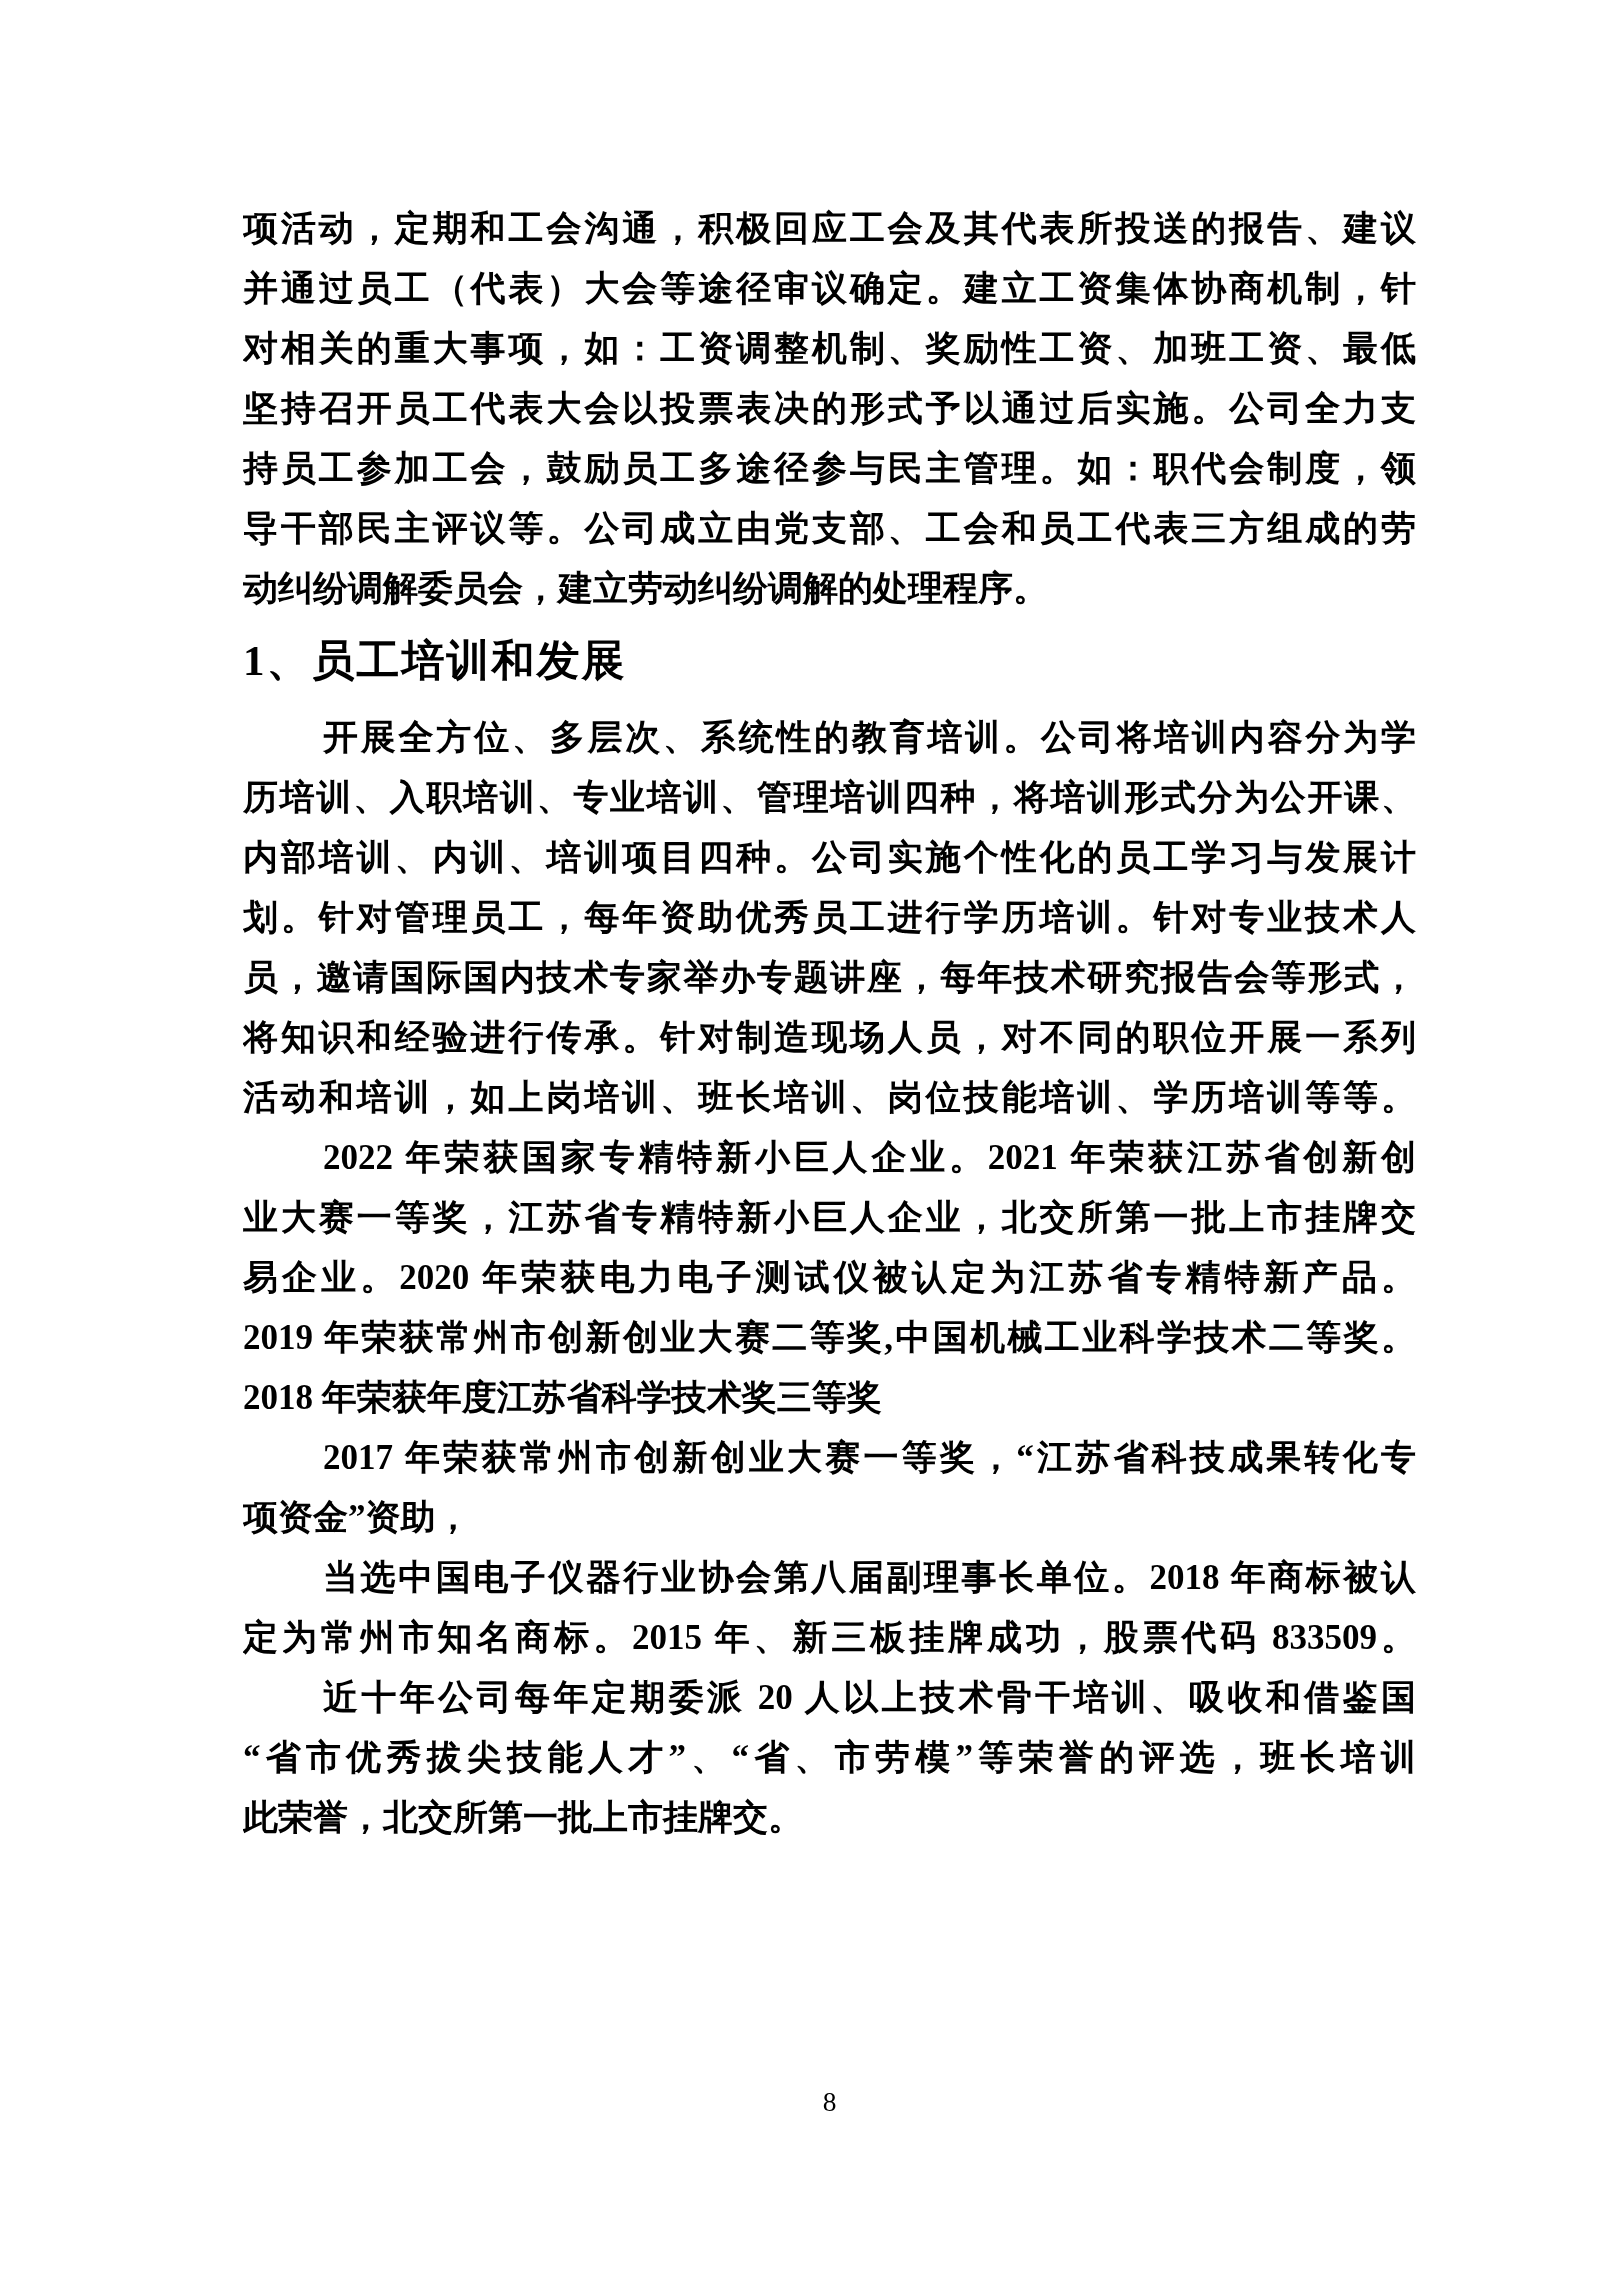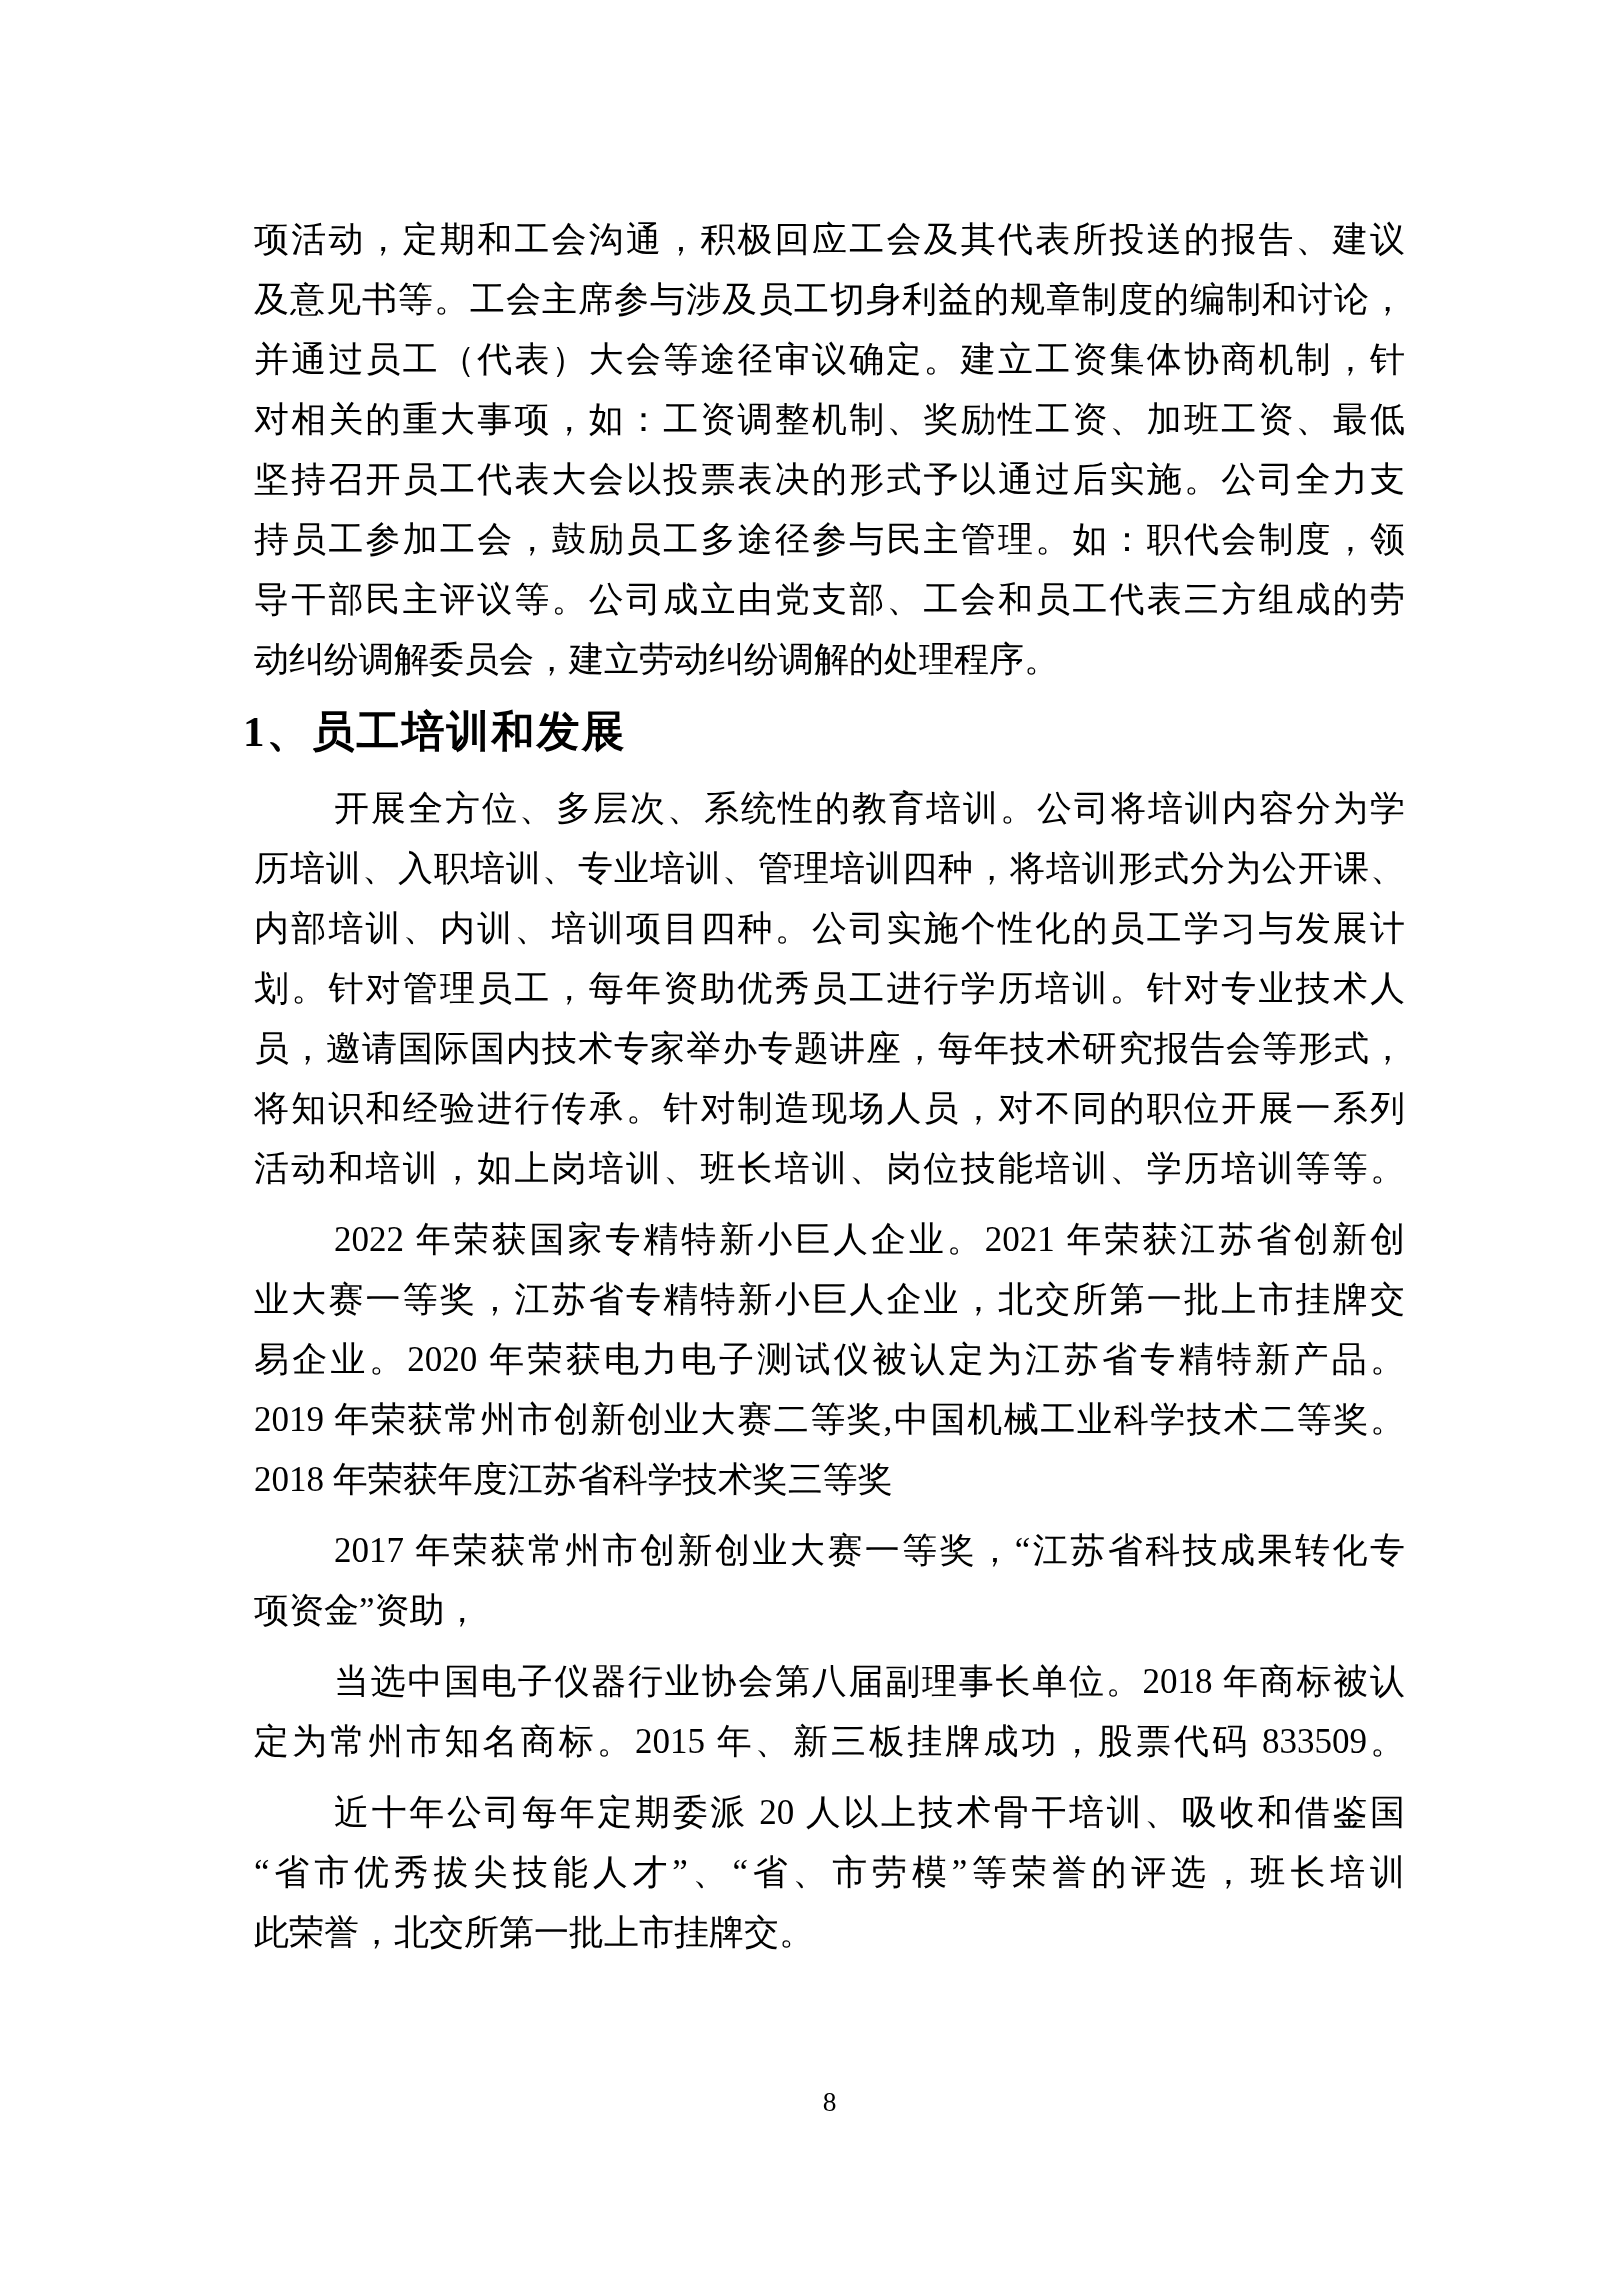--- a/index.html
+++ b/index.html
@@ -12,21 +12,21 @@
     color: #000000;
     font-family: "Liberation Serif", "DejaVu Serif", serif;
     overflow: hidden;
   }
   .content {
     position: absolute;
     left: 243px;
     top: 199px;
     width: 1173px;
   }
-  .para { margin: 11px; padding: 0; }
+  .para { margin: 0; padding: 0; font-weight: bold; }
   .line {
     font-size: 35px;
     line-height: 60px;
     height: 60px;
     text-align: justify;
     text-align-last: justify;
     text-justify: inter-character;
     overflow: hidden;
     white-space: nowrap;
   }
@@ -52,21 +52,20 @@
     line-height: 33px;
   }
 </style>
 </head>
 <body>
 
 <div class="page">
   <div class="content">
       <div class="para">
         <div class="line">项活动，定期和工会沟通，积极回应工会及其代表所投送的报告、建议</div>
-        <div class="line">及意见书等。工会主席参与涉及员工切身利益的规章制度的编制和讨论，</div>
         <div class="line">并通过员工（代表）大会等途径审议确定。建立工资集体协商机制，针</div>
         <div class="line">对相关的重大事项，如：工资调整机制、奖励性工资、加班工资、最低</div>
         <div class="line">坚持召开员工代表大会以投票表决的形式予以通过后实施。公司全力支</div>
         <div class="line">持员工参加工会，鼓励员工多途径参与民主管理。如：职代会制度，领</div>
         <div class="line">导干部民主评议等。公司成立由党支部、工会和员工代表三方组成的劳</div>
         <div class="line end">动纠纷调解委员会，建立劳动纠纷调解的处理程序。</div>
       </div>
       <h2 class="heading">1、员工培训和发展</h2>
       <div class="para">
         <div class="line indent">开展全方位、多层次、系统性的教育培训。公司将培训内容分为学</div>

